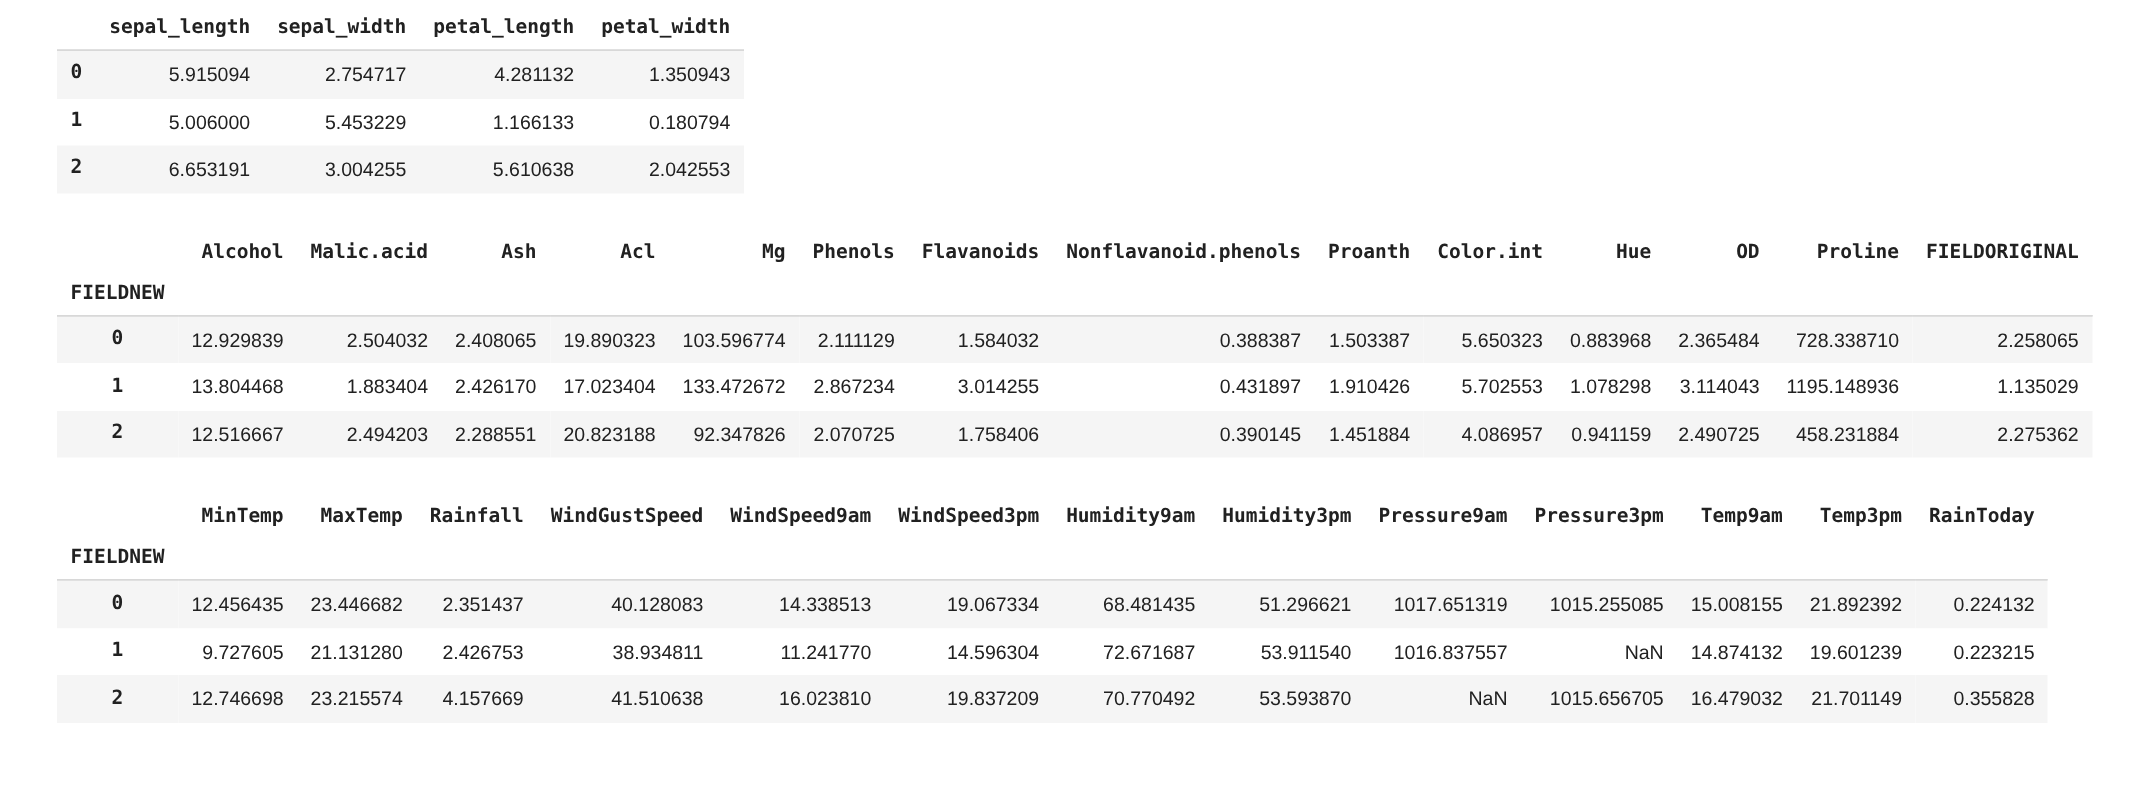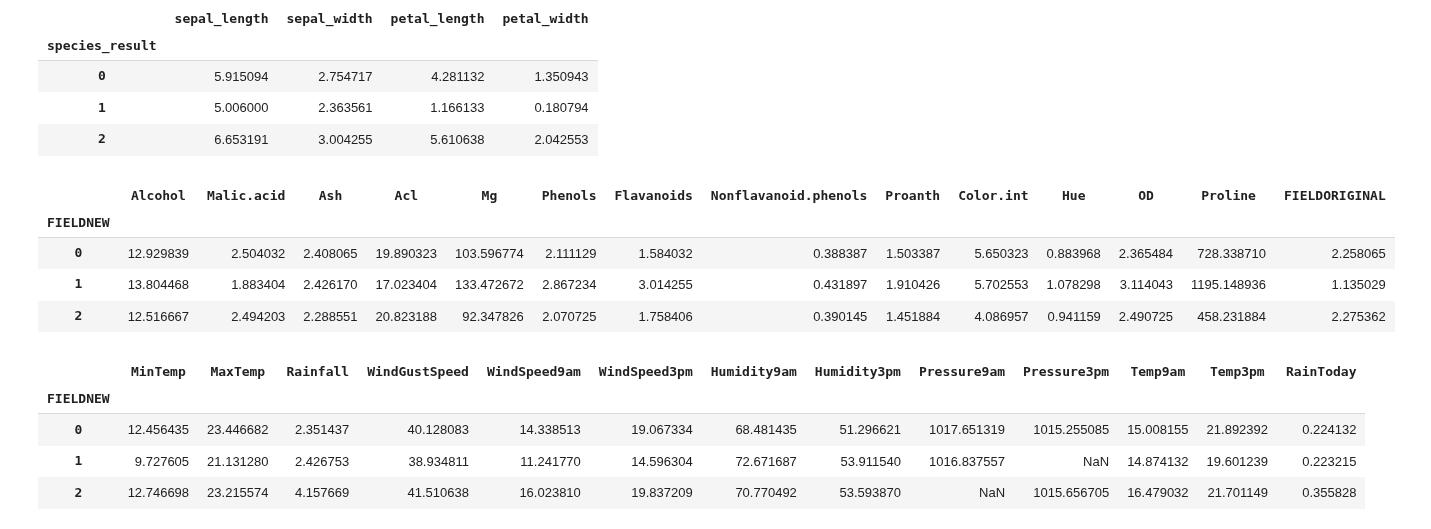--- a/index.html
+++ b/index.html
@@ -28,21 +28,21 @@
   table.dataframe th {
     font-family: "DejaVu Sans Mono", "Liberation Mono", monospace;
     font-weight: bold;
     font-size: 13px;
     line-height: 1.15;
     padding: 6px 9px;
     white-space: nowrap;
     border: none;
   }
   table.dataframe thead tr.columns-row th {
-    text-align: center;
+    text-align: right;
   }
   table.dataframe thead tr.index-name-row th {
     text-align: left;
   }
   table.dataframe tbody th {
     text-align: center;
     font-size: 13px;
     padding: 8px 9px;
   }
   table.dataframe td {
@@ -68,40 +68,33 @@
     <div class="table-wrap">
       <table class="dataframe">
         <thead>
           <tr class="columns-row">
             <th></th>
             <th>sepal_length</th>
             <th>sepal_width</th>
             <th>petal_length</th>
             <th>petal_width</th>
           </tr>
-          <tr class="index-name-row">
-            <th>species_result</th>
-            <th></th>
-            <th></th>
-            <th></th>
-            <th></th>
-          </tr>
         </thead>
         <tbody>
           <tr>
             <th>0</th>
             <td>5.915094</td>
             <td>2.754717</td>
             <td>4.281132</td>
             <td>1.350943</td>
           </tr>
           <tr>
             <th>1</th>
             <td>5.006000</td>
-            <td>2.363561</td>
+            <td>5.453229</td>
             <td>1.166133</td>
             <td>0.180794</td>
           </tr>
           <tr>
             <th>2</th>
             <td>6.653191</td>
             <td>3.004255</td>
             <td>5.610638</td>
             <td>2.042553</td>
           </tr>

